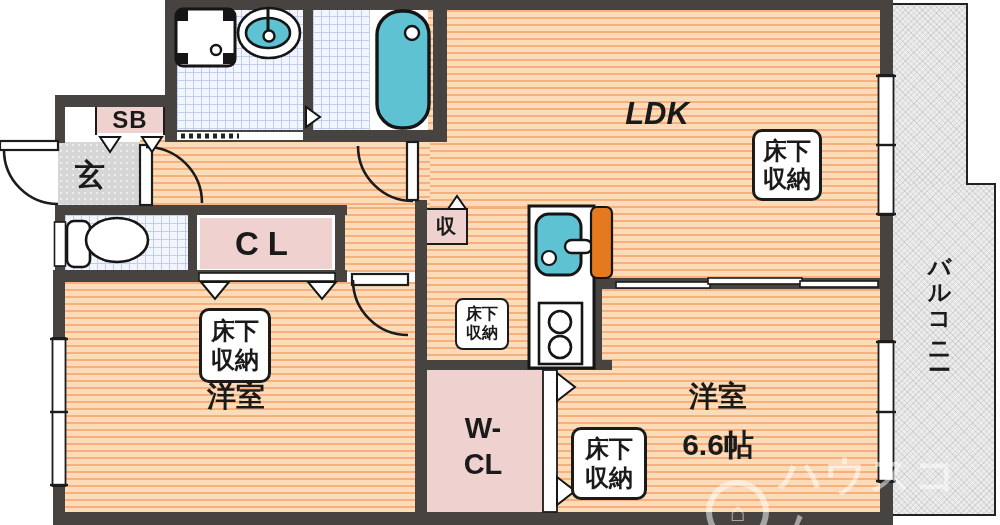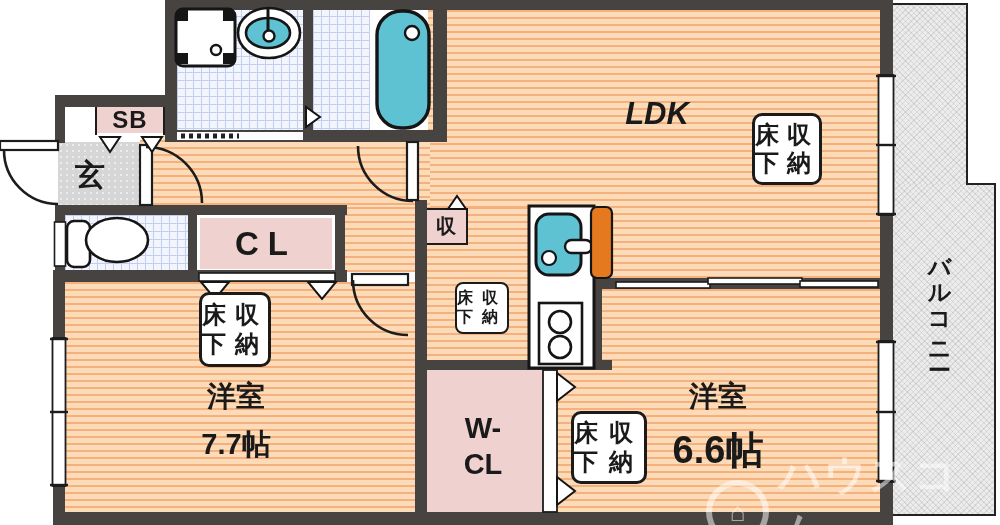--- a/index.html
+++ b/index.html
@@ -23,22 +23,22 @@
   
   .w{position:absolute;background:#474340;}
   
   .pbox{position:absolute;background:#efd2d0;border:2.5px solid #1e1c1a;box-sizing:border-box;
         display:flex;align-items:center;justify-content:center;}
   .clbox{position:absolute;background:#efd2d0;border:3px solid #ffffff;box-sizing:border-box;
         display:flex;align-items:center;justify-content:center;}
   
   .lbl{position:absolute;text-align:center;white-space:nowrap;}
   .hdl{position:absolute;background:#fff;border:3px solid #1d1b19;border-radius:10px;
-       box-sizing:border-box;display:flex;flex-direction:row;align-items:center;
-       justify-content:center;line-height:1.18;font-weight:600;}
+       box-sizing:border-box;display:flex;flex-direction:column;align-items:center;
+       justify-content:center;line-height:1.18;font-weight:600;margin-top:16px;}
   svg.overlay{position:absolute;left:0;top:0;pointer-events:none;}
   
   .wm{position:absolute;left:706px;top:447px;display:flex;align-items:center;gap:10px;
       opacity:.52;color:#ffffff;}
   .wm-ring{width:52px;height:52px;border:6px solid #fff;border-radius:50%;
            display:flex;align-items:center;justify-content:center;font-size:26px;margin-top:18px;}
   .wm-text{font-size:42px;font-weight:700;letter-spacing:2px;}
 </style>
 </head>
 <body>
@@ -217,25 +217,24 @@
     <span>床下</span>
     <span>収納</span>
   </div>
   <div class="hdl" style="left:571px;top:411px;width:76px;height:73px;font-size:24px;">
     <span>床下</span>
     <span>収納</span>
   </div>
 
   <div class="lbl" style="left:146px;top:377px;width:180px;">
     <div style="font-size:29px;">洋室</div>
-    <div style="font-size:29px;margin-top:8px;">7.7帖</div>
   </div>
   <div class="lbl" style="left:628px;top:377px;width:180px;">
     <div style="font-size:29px;">洋室</div>
-    <div style="font-size:38px;margin-top:8px;">6.6帖</div>
+    <div style="font-size:30px;margin-top:8px;">6.6帖</div>
   </div>
   <div class="lbl" style="left:433px;top:410px;width:100px;line-height:1.25;">
     <div style="font-size:29px;">W-</div>
     <div style="font-size:29px;">CL</div>
   </div>
   <div class="lbl" style="left:64px;top:155px;width:52px;font-size:30px;">玄</div>
   <div class="lbl" style="left:912px;top:210px;width:44px;height:180px;font-size:23px;writing-mode:vertical-rl;text-orientation:upright;letter-spacing:3px;">バルコニー</div>
 
   <div class="wm">
     <div class="wm-ring">

